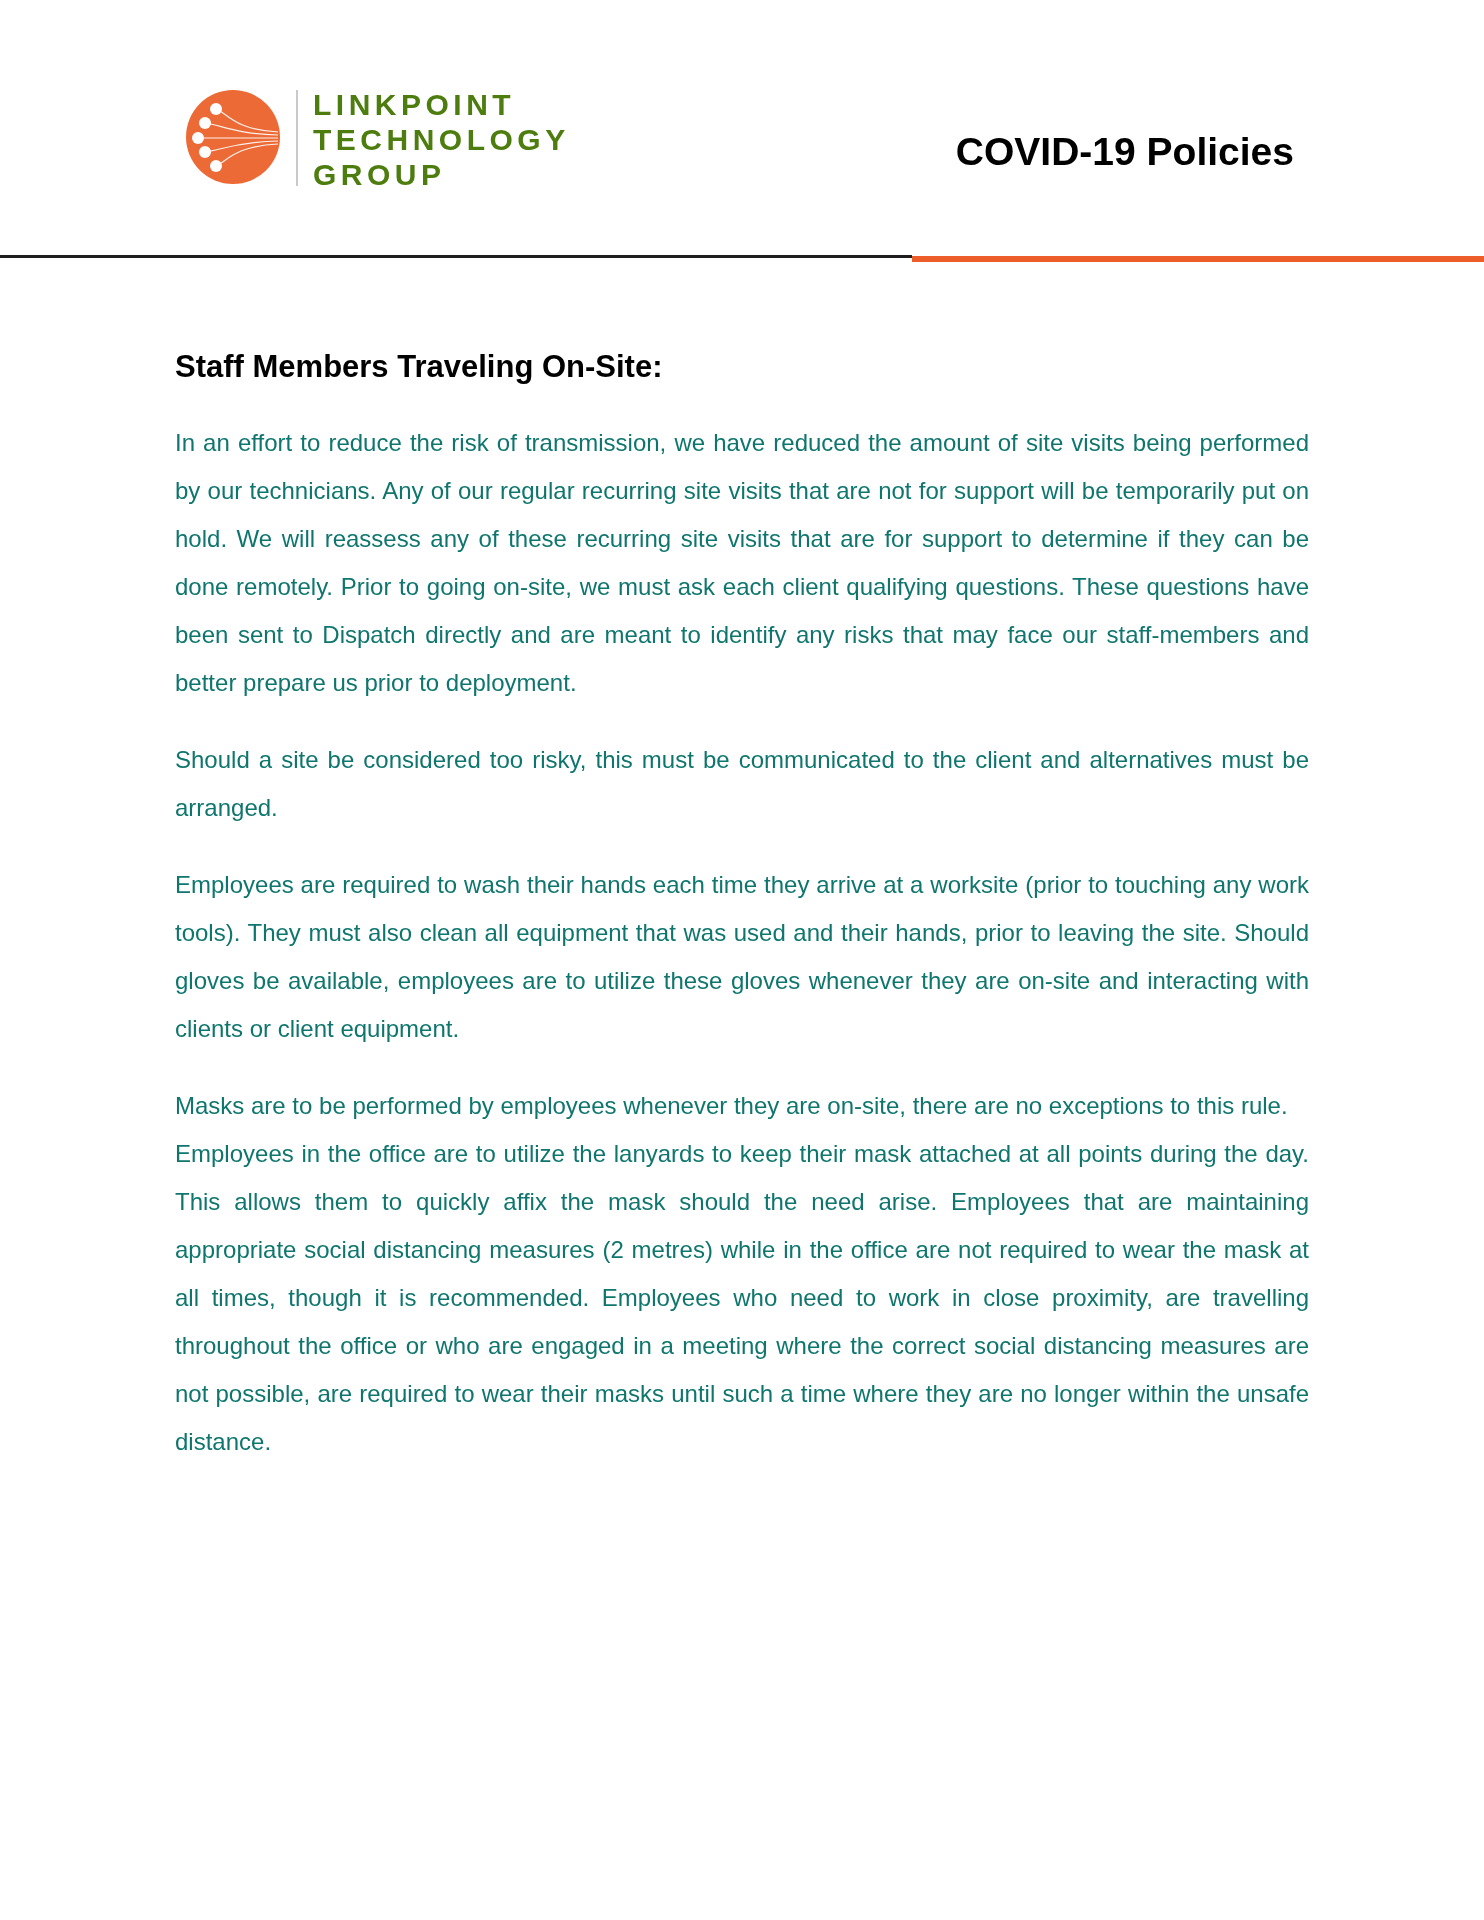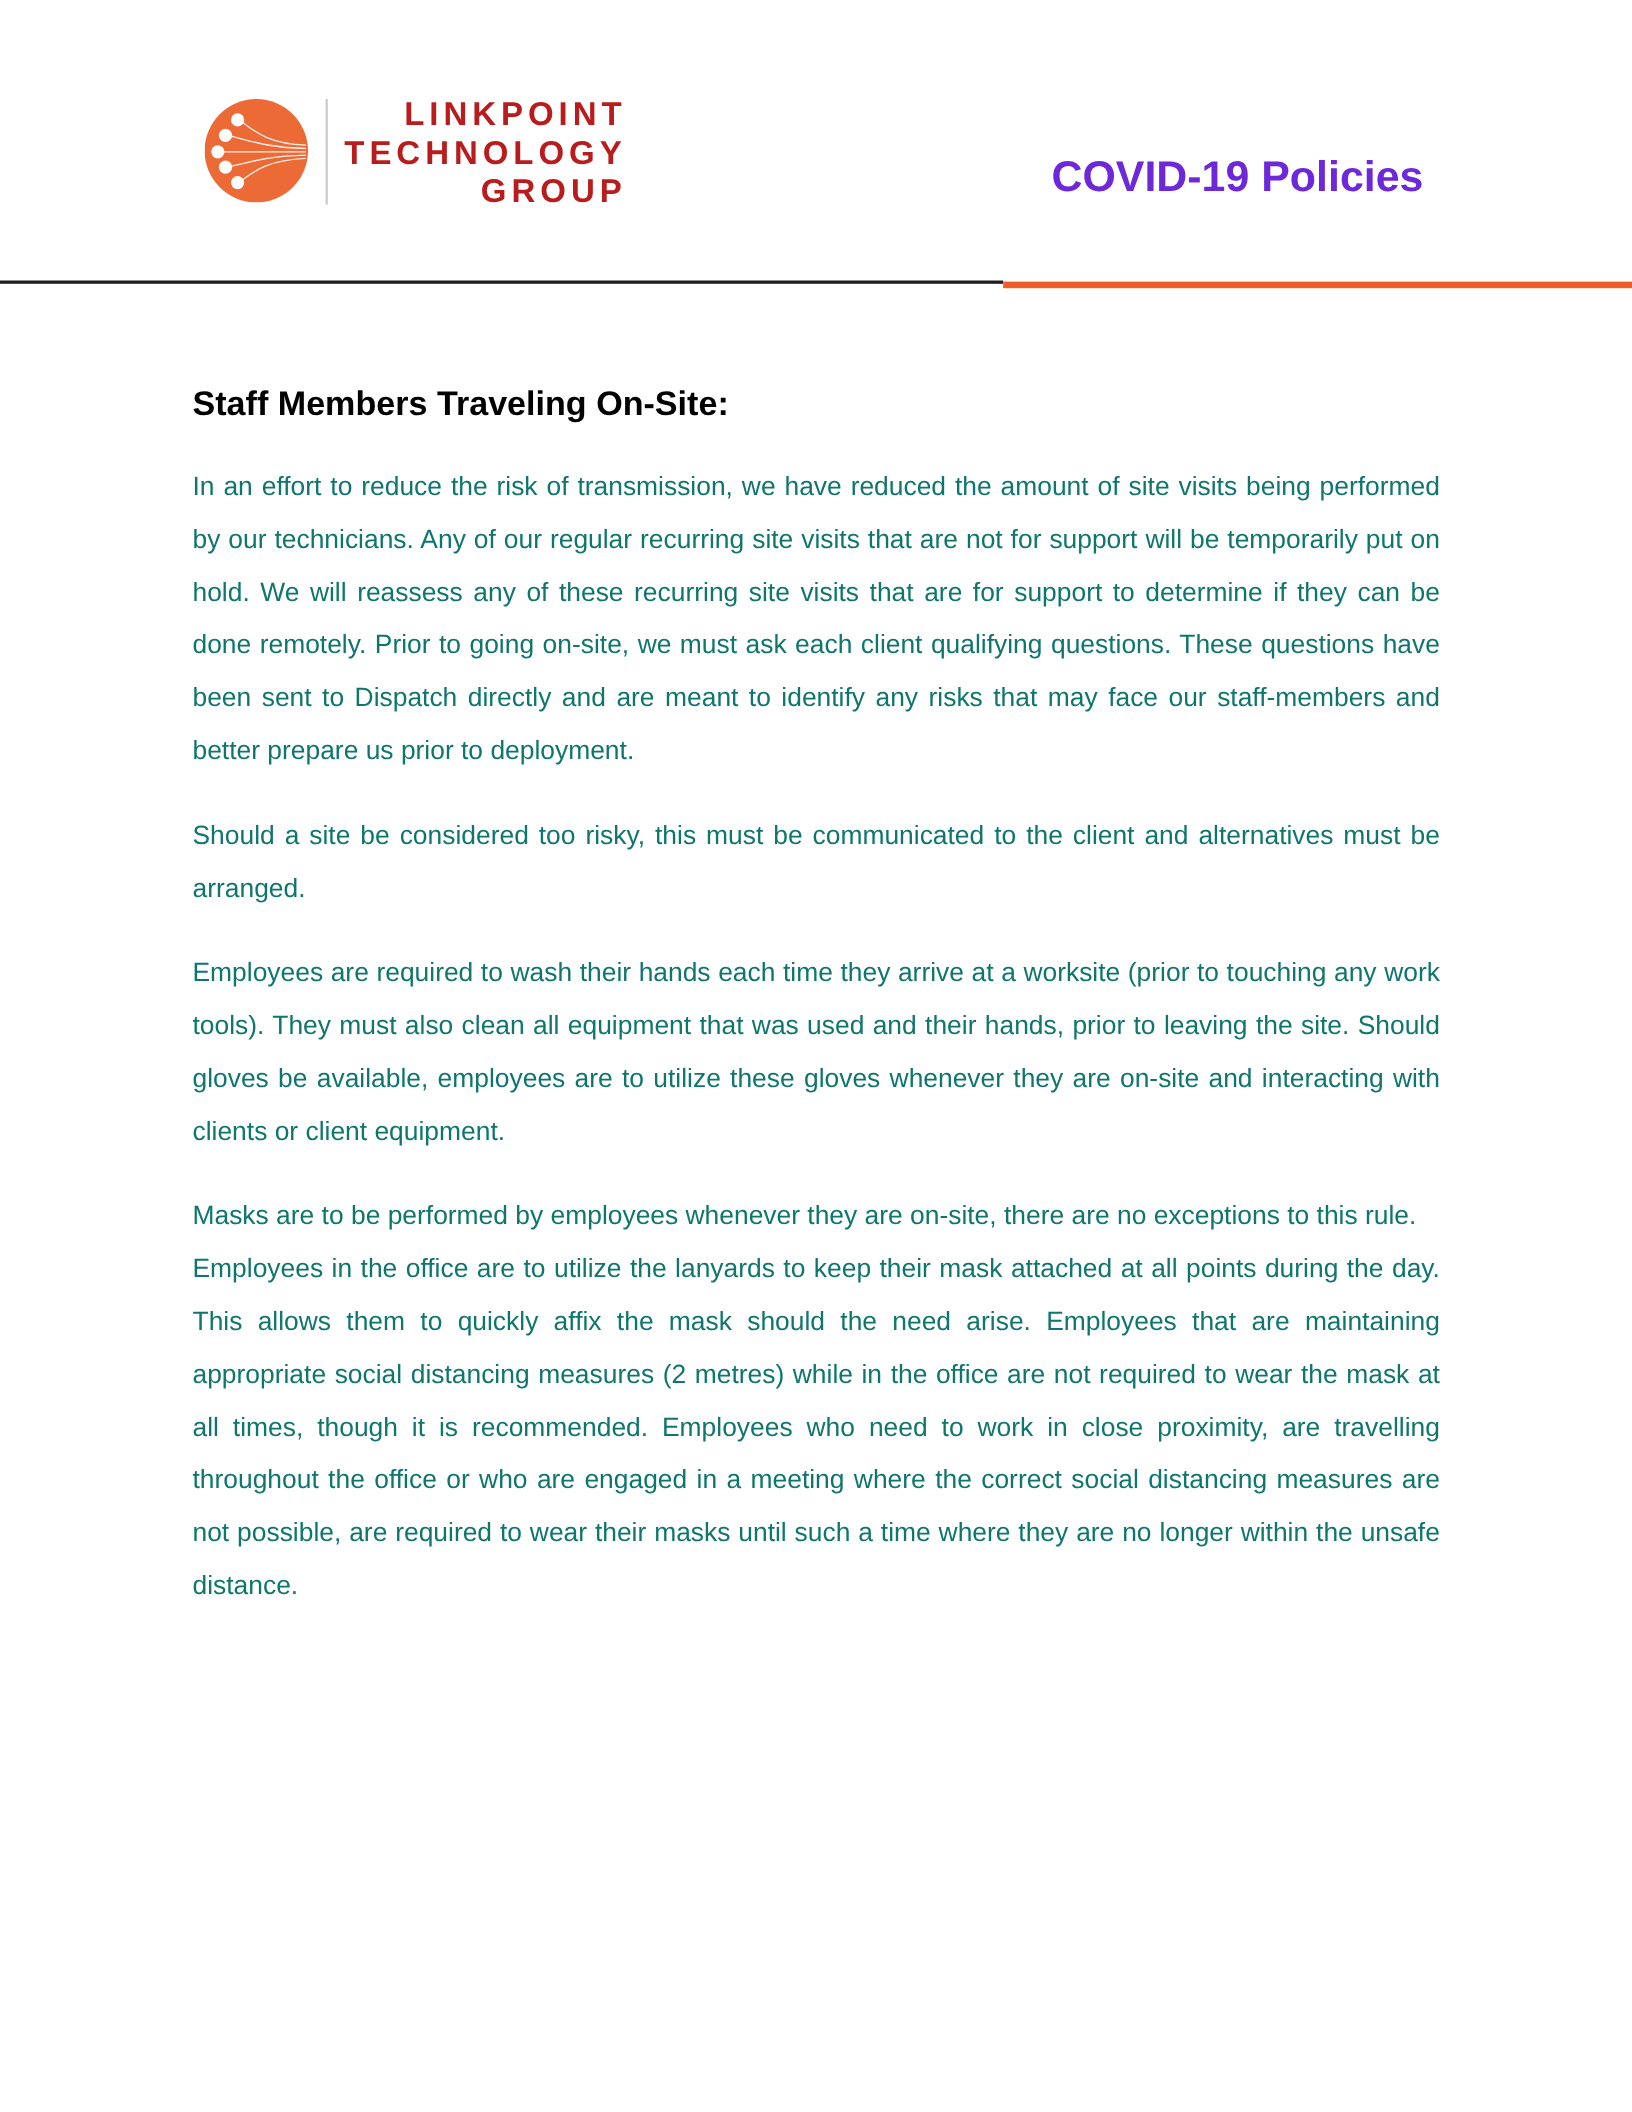--- a/index.html
+++ b/index.html
@@ -1,22 +1,22 @@
 <!DOCTYPE html>
 <html><head>
 <meta charset="utf-8">
 <style>
   html,body{margin:0;padding:0;background:#ffffff;}
   body{width:1484px;height:1920px;position:relative;overflow:hidden;font-family:"Liberation Sans","DejaVu Sans",sans-serif;color:#111;}
   .logo{position:absolute;left:186px;top:90px;width:380px;height:100px;}
   .logo-mark{position:absolute;left:0;top:0;width:94px;height:94px;}
   .logo-divider{position:absolute;left:110px;top:0;width:2px;height:96px;background:#c9c9c9;}
-  .logo-text{position:absolute;left:127px;top:-3px;font-weight:bold;font-size:30px;line-height:35px;letter-spacing:4.5px;color:#b91c1c;text-align:right;}
+  .logo-text{position:absolute;left:127px;top:-3px;font-weight:bold;font-size:30px;line-height:35px;letter-spacing:4.5px;color:#4d7c0f;}
   .logo-text div{white-space:nowrap;}
-  .doc-title{position:absolute;right:190px;top:140px;font-size:39px;font-weight:bold;color:#6d28d9;white-space:nowrap;}
+  .doc-title{position:absolute;right:190px;top:130px;font-size:39px;font-weight:bold;color:#000000;white-space:nowrap;}
   .rule-black{position:absolute;left:0;top:255px;width:912px;height:3px;background:#1e1e1e;}
   .rule-orange{position:absolute;left:912px;top:256px;width:572px;height:6px;background:#ec5d2a;}
   .content{position:absolute;left:175px;top:337px;width:1134px;}
   h2{margin:0;font-size:31px;font-weight:bold;color:#000;line-height:60px;}
   p{margin:0;font-size:24px;line-height:48px;text-align:justify;color:#0f766e;}
   .s1-title{margin-bottom:22px;}
   .gap{height:29px;}
   .s2-title{margin-top:20px;margin-bottom:22px;}
   b{font-weight:normal;}
 </style>

